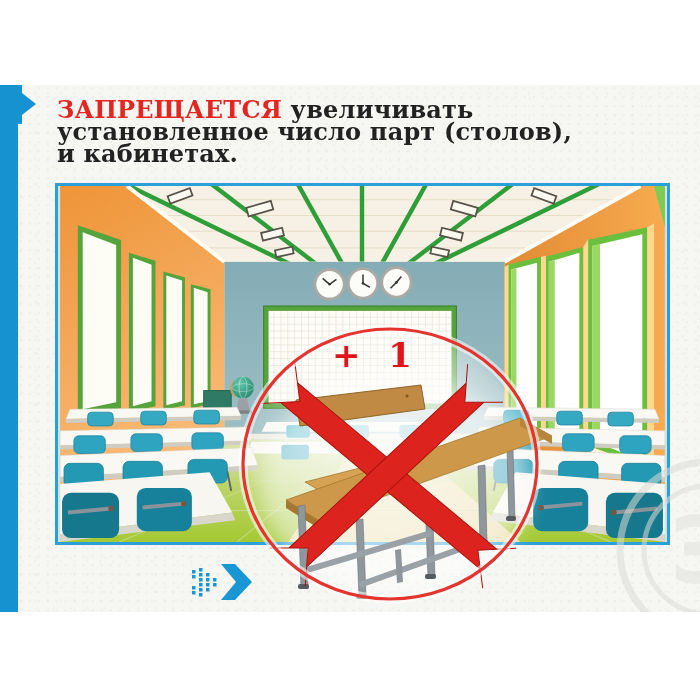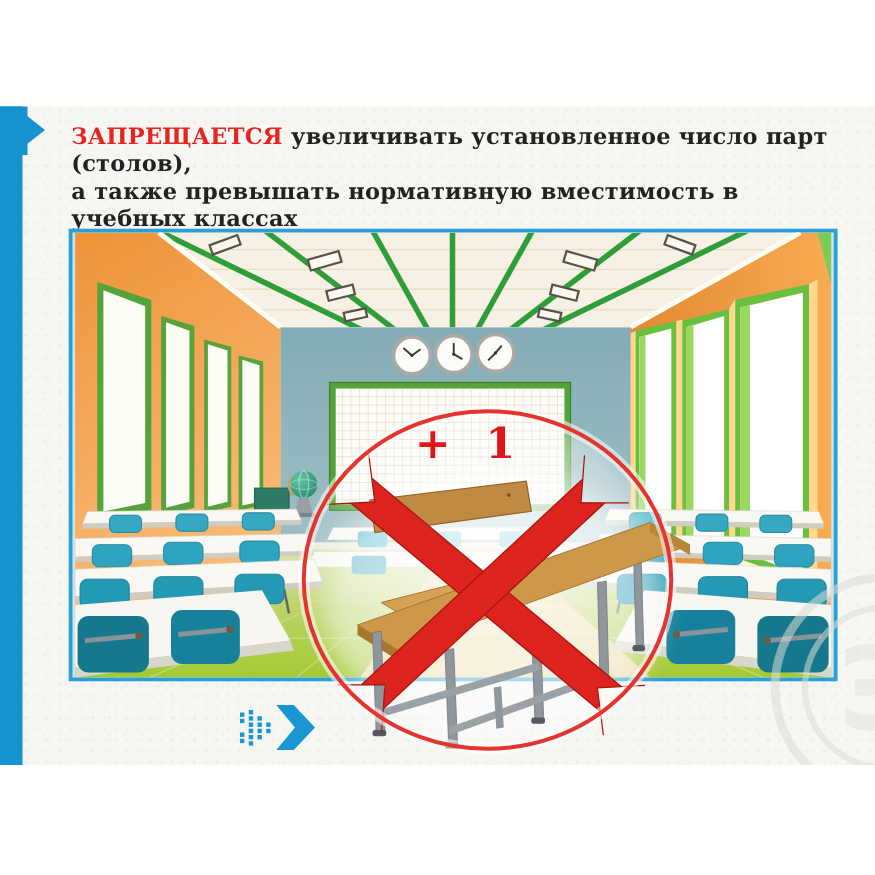--- a/index.html
+++ b/index.html
@@ -9,21 +9,21 @@
   .slide{position:absolute;left:0;top:85px;width:700px;height:527px;overflow:hidden;
          background:
            radial-gradient(circle at 30% 35%, rgba(120,120,115,.05) 1px, transparent 1.6px),
            radial-gradient(circle at 70% 65%, rgba(120,120,115,.04) 1px, transparent 1.6px),
            radial-gradient(circle at 15% 80%, rgba(120,120,115,.035) 1px, transparent 1.8px),
            #f6f6f3;
          background-size:9px 9px,13px 13px,17px 17px;}
   .accent-bar{position:absolute;left:0;top:0;width:18px;height:527px;background:#1792d1;}
   .accent-tab{position:absolute;left:0;top:0;width:38px;height:42px;}
   .title{position:absolute;left:57px;top:14px;width:610px;
-         font-size:18px;font-weight:bold;color:#222222;line-height:22px;letter-spacing:.2px;}
+         font-size:24px;font-weight:bold;color:#222222;line-height:22px;letter-spacing:.2px;}
   .title .hl{color:#e42521;}
   .photo{position:absolute;left:55px;top:98px;width:609px;height:356px;
          border:3px solid #2b9fd8;background:#cfe3e8;}
   .photo svg{display:block;}
   .overlay-svg{position:absolute;left:235px;top:235px;width:320px;height:290px;}
   .plus-label{position:absolute;left:330px;top:250px;width:92px;text-align:center;
               font-size:34px;font-weight:bold;color:#e0151b;letter-spacing:8px;}
   .chevron-svg{position:absolute;left:190px;top:477px;width:66px;height:40px;}
   .watermark{position:absolute;left:608px;top:368px;width:92px;height:159px;overflow:hidden;}
 </style>
@@ -34,21 +34,20 @@
 
   <div class="slide">
 
     <div class="accent-bar"></div>
     <svg class="accent-tab" viewBox="0 0 38 42">
       <polygon points="0,0 22,0 22,8 36,19 22,30 22,39 0,39" fill="#1792d1"></polygon>
     </svg>
 
     <div class="title">
       <div><span class="hl">ЗАПРЕЩАЕТСЯ</span><span> увеличивать установленное число парт (столов),</span></div>
-      <div>а также превышать нормативную вместимость в учебных классах</div>
       <div>и кабинетах.</div>
     </div>
 
     <div class="photo">
       <svg width="609" height="356" viewBox="0 0 615 362">
         <defs>
           <linearGradient id="lwall" x1="0" y1="0" x2="0.25" y2="1">
             <stop offset="0" stop-color="#ee9438"></stop>
               <stop offset="1" stop-color="#fbbf7e"></stop>
           </linearGradient>

